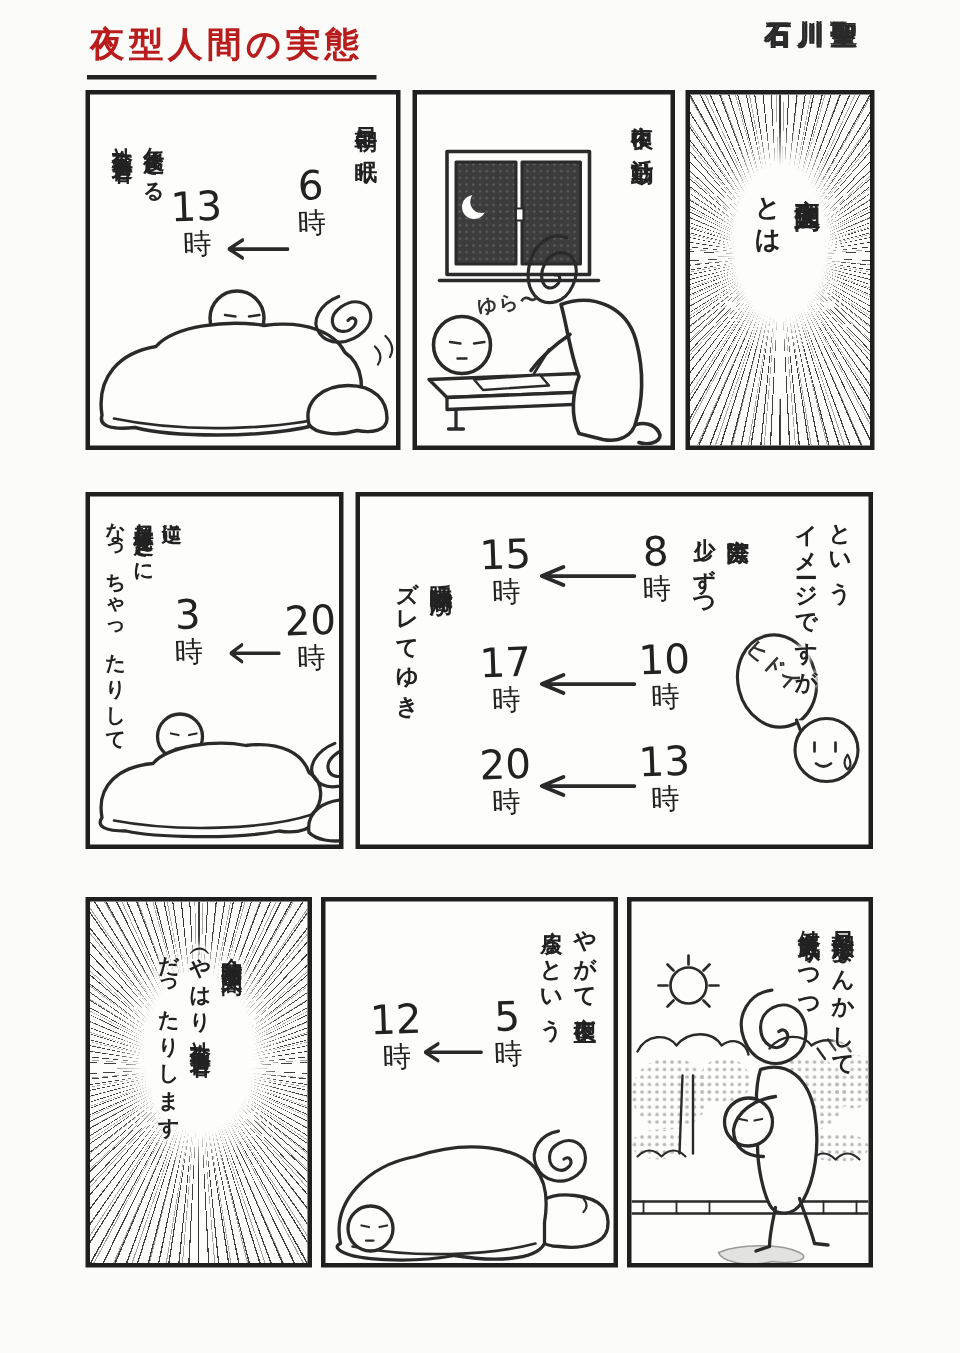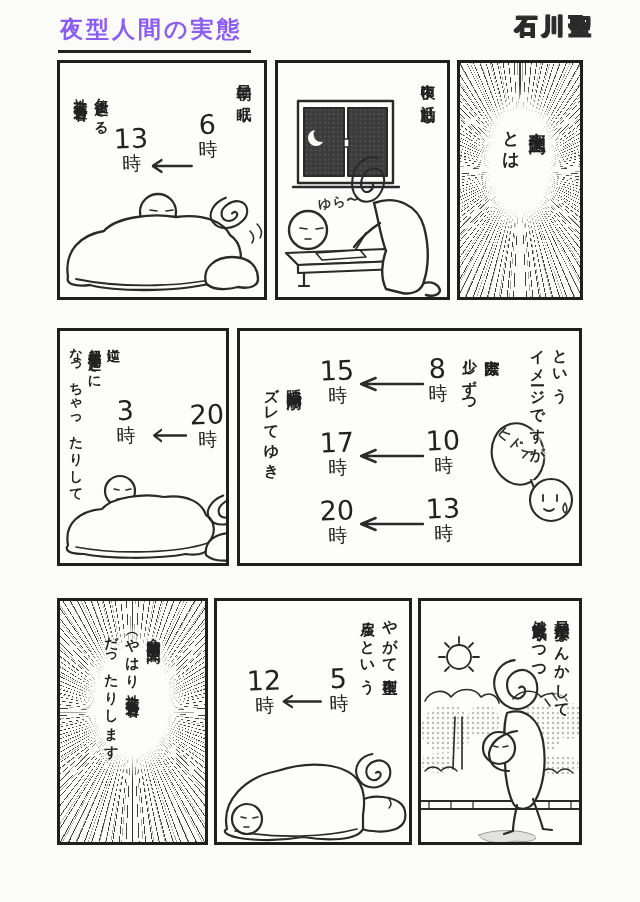--- a/index.html
+++ b/index.html
@@ -16,24 +16,24 @@
   .time .unit{font-size:19px;font-weight:500;margin-top:2px;}
   .arrow{position:absolute;}
   .scene{position:absolute;left:0;bottom:0;width:100%;display:block;}
   .fullscene{position:absolute;inset:0;width:100%;height:100%;display:block;}
   .burst{position:absolute;inset:0;
     background:
       radial-gradient(46% 40% at 50% 42%, #fdfdfc 54%, rgba(253,253,252,0) 82%),
       repeating-conic-gradient(from 0deg at 50% 46%, rgba(30,30,30,.85) 0deg .38deg, rgba(255,255,255,0) .38deg 2.9deg),
       repeating-conic-gradient(from 1.3deg at 50% 46%, rgba(90,90,90,.55) 0deg .3deg, rgba(255,255,255,0) .3deg 4.7deg);}
   .title{position:absolute;left:58px;top:14px;font-size:23px;font-weight:600;letter-spacing:3px;
-         border-bottom:3px solid #222;padding:0 8px 5px 2px;color:#8b5cf6;}
+         border-bottom:3px solid #222;padding:0 8px 5px 2px;color:#b91c1c;}
   .outline-text{color:#fdfdfc;-webkit-text-stroke:1.2px #2a2a2a;
          text-shadow:-1px -1px 0 #2a2a2a,1px -1px 0 #2a2a2a,-1px 1px 0 #2a2a2a,1px 1px 0 #2a2a2a;}
-  .author{position:absolute;right:44px;top:12px;font-size:22px;font-weight:700;letter-spacing:5px;}
+  .author{position:absolute;right:64px;top:12px;font-size:17px;font-weight:400;letter-spacing:5px;}
   .endnote{position:absolute;left:52px;top:846px;font-size:21px;font-weight:700;letter-spacing:2px;}
   .sfx{position:absolute;font-size:13px;font-weight:600;letter-spacing:1px;color:#333;}
   .bubble-label{position:absolute;font-size:14px;font-weight:600;color:#333;transform:rotate(42deg);}
   
   #p-morning-sleep{left:57px;top:60px;width:210px;height:240px;}
   #p-night{left:275px;top:60px;width:175px;height:240px;}
   #p-intro{left:457px;top:60px;width:126px;height:240px;}
   #p-early-bird{left:57px;top:328px;width:172px;height:238px;}
   #p-drift{left:237px;top:328px;width:345px;height:238px;}
   #p-conclusion{left:57px;top:598px;width:151px;height:247px;}

